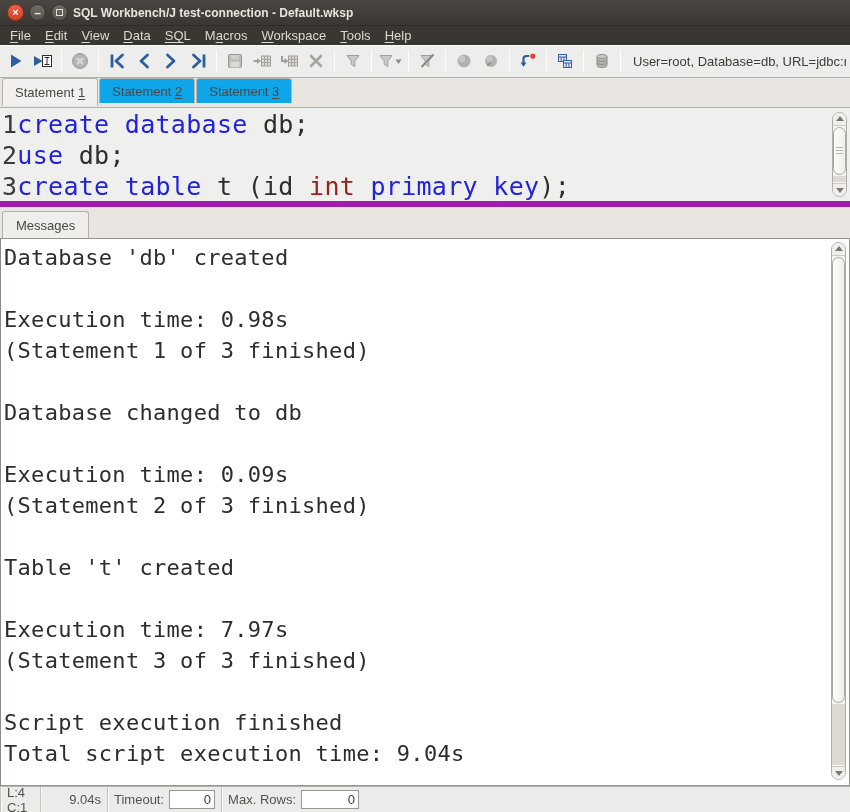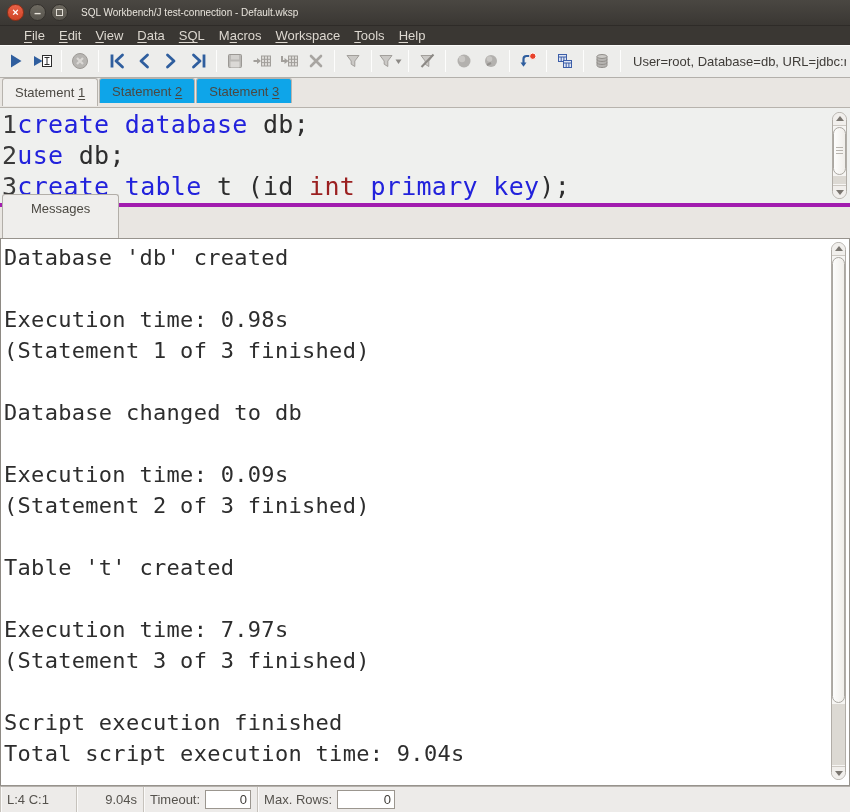--- a/index.html
+++ b/index.html
@@ -11,26 +11,26 @@
   .titlebar { height:26px; flex:0 0 26px; background:linear-gradient(#4a4742,#3a3733);
     display:flex; align-items:center; padding-left:7px; border-bottom:1px solid #2e2b28; }
   .wbtn { width:17px; height:17px; border-radius:50%; margin-right:5px; position:relative;
     border:1px solid #34312d; background:linear-gradient(#6f6b62,#56534c); cursor:default; }
   .wbtn.close { background:linear-gradient(#ea6248,#cf4426); border-color:#8e2f17; }
   .wbtn .glyph { position:absolute; left:0; top:0; width:100%; height:100%;
     display:flex; align-items:center; justify-content:center;
     color:#e9e5dd; font-size:12px; line-height:1; font-weight:bold; }
   .wbtn.close .glyph { color:#fff; font-size:11px; }
   .wbtn.max .glyph span { display:block; width:7px; height:7px; border:1.5px solid #e2ded6; }
-  .wtitle { margin-left:8px; color:#e8e4dc; font-weight:normal; font-size:10px;
+  .wtitle { margin-left:0; color:#e8e4dc; font-weight:bold; font-size:12px;
     white-space:nowrap; overflow:hidden; }
 
   
   .menubar { height:19px; flex:0 0 19px; background:#3a3733; display:flex; align-items:center;
-    padding-left:17px; }
+    padding-left:3px; }
   .menu-item { color:#ddd8d0; font-size:13px; padding:0 7px; line-height:19px; cursor:default; }
   .menu-item u { text-decoration:underline; text-underline-offset:2px; }
 
   
   .toolbar { height:33px; flex:0 0 33px; background:#ededeb; border-bottom:1px solid #b3b0ab;
     box-shadow:inset 0 1px 0 #fbfbfa; display:flex; align-items:center; padding:0 4px; gap:3px; }
   .tbtn { width:24px; height:26px; display:flex; align-items:center; justify-content:center;
     flex:0 0 auto; background:none; border:none; padding:0; }
   .tsep { width:1px; height:22px; background:#c3bfba; border-right:1px solid #fdfdfc;
     margin:0 3px; flex:0 0 auto; }
@@ -42,21 +42,21 @@
     padding-left:2px; border-bottom:1px solid #b7b3ad; }
   .tab { font-size:13px; color:#4b4842; padding:0 12px; height:25px; line-height:25px;
     background:#0ea5e9; border:1px solid #b7b3ad; border-bottom:none; margin-right:1px;
     border-radius:3px 3px 0 0; cursor:default; }
   .tab.active { background:#f1f0ee; height:28px; line-height:28px; margin-bottom:-1px;
     position:relative; z-index:2; }
   .tab u { text-underline-offset:2px; }
 
   
   .editor { height:99px; flex:0 0 99px; background:#eff0ee; position:relative;
-    border-bottom:4px solid #a21caf; overflow:hidden; }
+    border-bottom:6px solid #a21caf; overflow:hidden; }
   .code { padding:1px 0 0 2px; font-family:"DejaVu Sans Mono", monospace; font-size:25px;
     line-height:31px; letter-spacing:0.3px; white-space:pre; }
   .lnum { color:#3a3a3a; }
   .tok-kw { color:#2222dc; }
   .tok-type { color:#9b2020; }
   .tok-plain { color:#2d2d2d; }
 
   
   .vscroll { position:absolute; width:15px; border:1px solid #b1ada7; border-radius:8px;
     background:#f6f5f3; overflow:hidden; }
@@ -76,36 +76,36 @@
   .msgsb .sb-thumb { top:14px; bottom:76px; }
   .grip { width:7px; height:8px;
     background:repeating-linear-gradient(#b8b4ae 0 1px, transparent 1px 3px); }
   .sb-rest { position:absolute; left:0; right:0; background:#dcd9d3; }
   .edsb .sb-rest { top:63px; bottom:14px; }
   .msgsb .sb-rest { bottom:14px; height:61px; }
 
   
   .msgtabrow { height:31px; flex:0 0 31px; background:#e9e6e2; position:relative; }
   .msgtab { position:absolute; left:2px; bottom:0; font-size:13px; color:#4b4842;
-    padding:0 28px; height:44px; line-height:27px; background:#efeeec;
+    padding:0 13px; height:27px; line-height:27px; background:#efeeec;
     border:1px solid #b2aea8; border-bottom:none; border-radius:3px 3px 0 0; z-index:2; }
 
   
   .messages { flex:0 0 548px; height:548px; background:#ffffff; position:relative;
     border:1px solid #97938d; border-left:1px solid #8e8a84; overflow:hidden; }
   .msgtext { font-family:"DejaVu Sans Mono", monospace; font-size:22px; line-height:31px;
     letter-spacing:0.3px; color:#2d2d2d; padding:3px 24px 0 3px; white-space:pre; }
 
   
   .statusbar { height:26px; flex:0 0 26px; background:#edebe9; border-top:1px solid #b5b1ac;
     display:flex; align-items:center; font-size:13px; color:#55524d; }
   .sb-ready { flex:1 1 auto; padding-left:5px; white-space:nowrap; overflow:hidden; }
   .sb-sec { height:100%; display:flex; align-items:center; border-left:1px solid #c6c2bc;
     box-shadow:inset 1px 0 0 #fbfaf9; padding:0 6px; flex:0 0 auto; }
-  .sb-pos { width:76px; }
+  .sb-pos { width:40px; }
   .sb-time { width:67px; justify-content:flex-end; }
   .sb-input { width:46px; height:19px; border:1px solid #9b968f; background:#fff;
     font-family:"Liberation Sans", sans-serif; font-size:13px; color:#3f3c38;
     text-align:right; padding:0 3px; margin-left:5px; }
   .sb-input.wide { width:58px; }
 </style>
 </head>
 <body>
 
 <div class="window">

